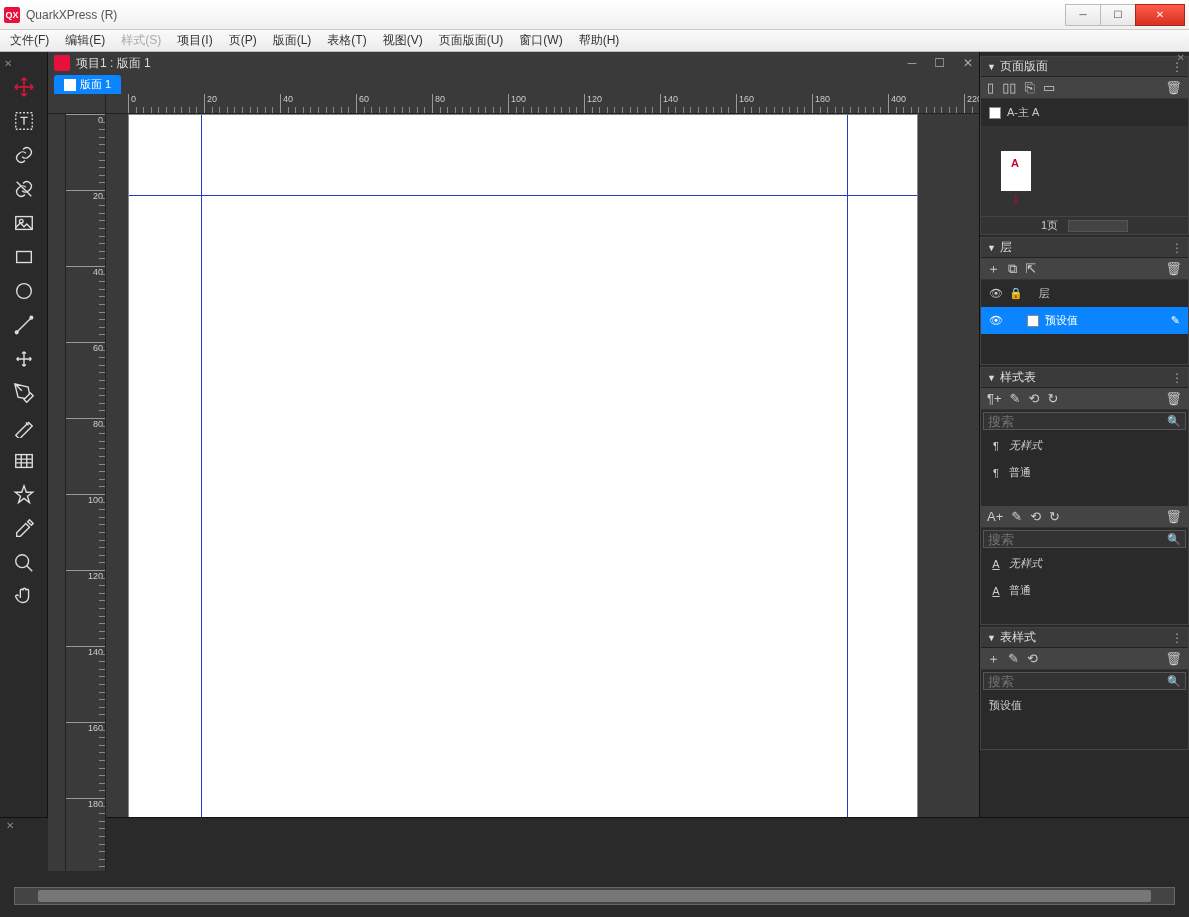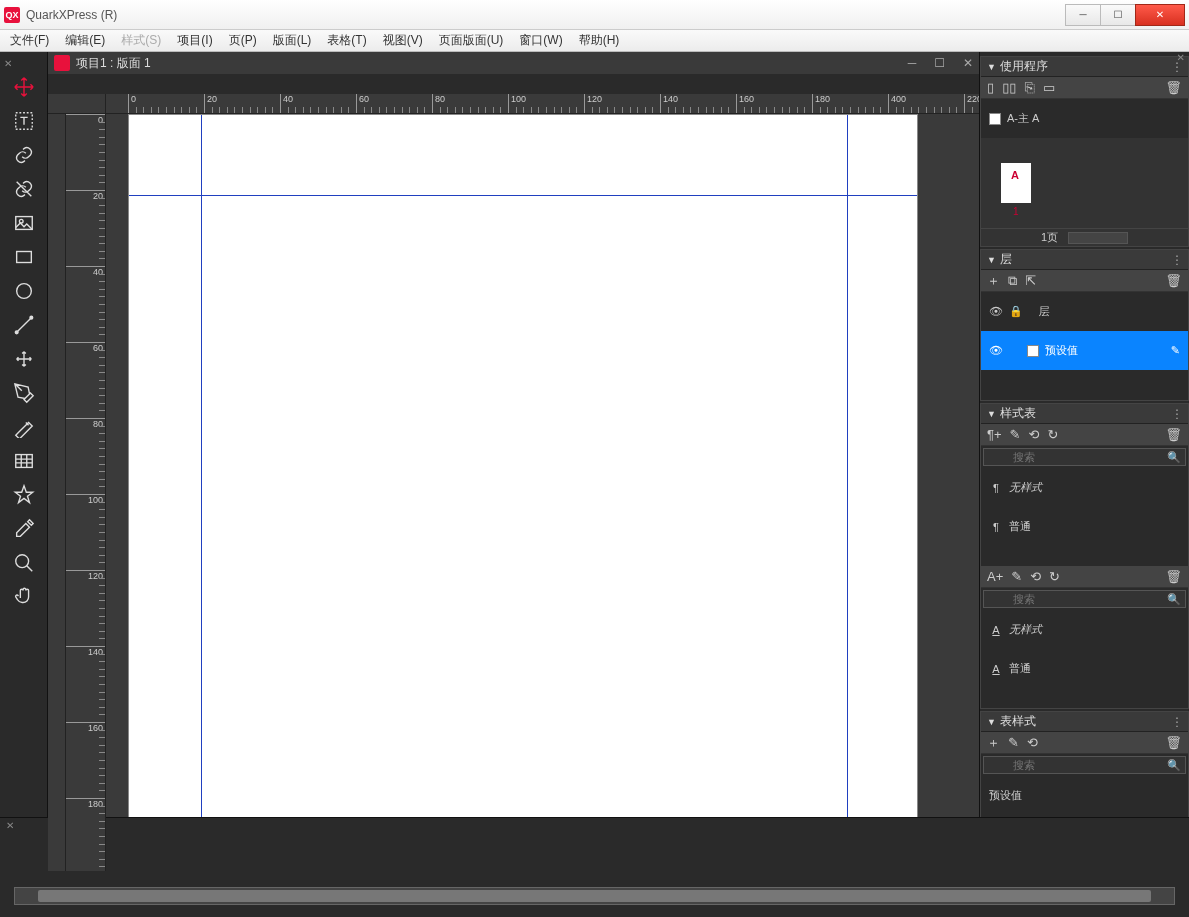--- a/index.html
+++ b/index.html
@@ -64,31 +64,31 @@
 
 .panels { width:210px; background:#2a2a2a; border-left:1px solid #111; display:flex; flex-direction:column; gap:2px; padding-top:4px; position:relative; }
 .panels .pclose { position:absolute; top:0; right:4px; color:#888; font-size:10px; }
 .panel { background:#2a2a2a; border:1px solid #444; }
 .phdr { height:20px; background:#3a3a3a; color:#ddd; font-size:12px; display:flex; align-items:center; padding:0 6px; border-bottom:1px solid #222; }
 .phdr .tri { margin-right:4px; font-size:9px; }
 .phdr .dots { margin-left:auto; color:#aaa; letter-spacing:-1px; }
 .ptool { height:22px; background:#444; display:flex; align-items:center; padding:0 6px; gap:8px; color:#ccc; font-size:13px; border-bottom:1px solid #333; }
 .ptool .trash { margin-left:auto; }
 .pbody { background:#2a2a2a; color:#ccc; font-size:11px; }
-.prow { display:flex; align-items:center; padding:12px 8px; gap:6px; }
+.prow { display:flex; align-items:center; padding:6px 8px; gap:6px; }
 .prow .swatch { width:12px; height:12px; background:#fff; border:1px solid #888; }
 .prow.sel { background:#0a84ff; color:#fff; }
 .thumb-area { height:90px; background:#333; position:relative; display:flex; align-items:center; justify-content:flex-start; padding-left:20px; }
 .thumb-page { width:30px; height:40px; background:#fff; position:relative; }
 .thumb-page .a { position:absolute; top:6px; left:10px; color:#c03; font-size:11px; font-weight:bold; }
 .thumb-page .n { position:absolute; bottom:-14px; left:12px; color:#c03; font-size:10px; }
 .pfooter { height:18px; background:#333; display:flex; align-items:center; justify-content:center; font-size:11px; color:#ccc; border-top:1px solid #444; }
 .pfooter .hs { width:60px; height:12px; background:#444; border:1px solid #555; margin-left:10px; }
 .searchrow { display:flex; align-items:center; background:#333; border:1px solid #555; margin:2px; height:18px; padding:0 4px; }
-.searchrow input { flex:1; background:transparent; border:none; color:#888; font-size:11px; outline:none;margin-left:25px; }
+.searchrow input { flex:1; background:transparent; border:none; color:#888; font-size:13px; outline:none; }
 .searchrow .sicon { color:#888; font-size:11px; }
 
 
 .bottom-dock { position:absolute; left:14px; right:14px; bottom:12px; height:18px; background:#444; border:1px solid #666; }
 .bottom-dock .thumb { position:absolute; left:2%; width:96%; top:2px; bottom:2px; background:#777; border-radius:2px; }
 .bottom-strip { position:absolute; left:0; right:0; bottom:30px; height:70px; background:#2a2a2a; border-top:1px solid #111; }
 .bottom-strip .bx { position:absolute; top:2px; left:6px; color:#888; font-size:10px; }
 </style>
 </head>
 <body>
@@ -214,20 +214,26 @@
   </div>
 
   <div class="doc-area">
     <div class="doc-titlebar">
       <span class="dicon"></span>
       <span>项目1 : 版面 1</span>
       <div class="wctrls">
         <span>─</span>
         <span>☐</span>
         <span>✕</span>
+      </div>
+    </div>
+    <div class="doc-tabbar">
+      <div class="doc-tab">
+        <span class="ticon"></span>
+        <span>版面 1</span>
       </div>
     </div>
 
     <div class="ruler-corner"></div>
     <div class="ruler-h">
         <div class="ticks" id="hticks">
           <div class="tick-major" style="left: 22px;">0</div>
           <div class="tick-minor" style="left: 29.6px;"></div>
           <div class="tick-minor" style="left: 37.2px;"></div>
           <div class="tick-minor" style="left: 44.8px;"></div>
@@ -479,21 +485,21 @@
       <div class="sq filled"></div>
     </div>
   </div>
 
   <div class="panels">
     <span class="pclose">✕</span>
 
     <div class="panel">
       <div class="phdr">
           <span class="tri">▼</span>
-          <span>使用程序</span>
+          <span>页面版面</span>
           <span class="dots">⋮</span>
         </div>
       <div class="ptool">
         <span>▯</span>
         <span>▯▯</span>
         <span>⎘</span>
         <span>▭</span>
         <span class="trash">🗑</span>
       </div>
       <div class="pbody">

